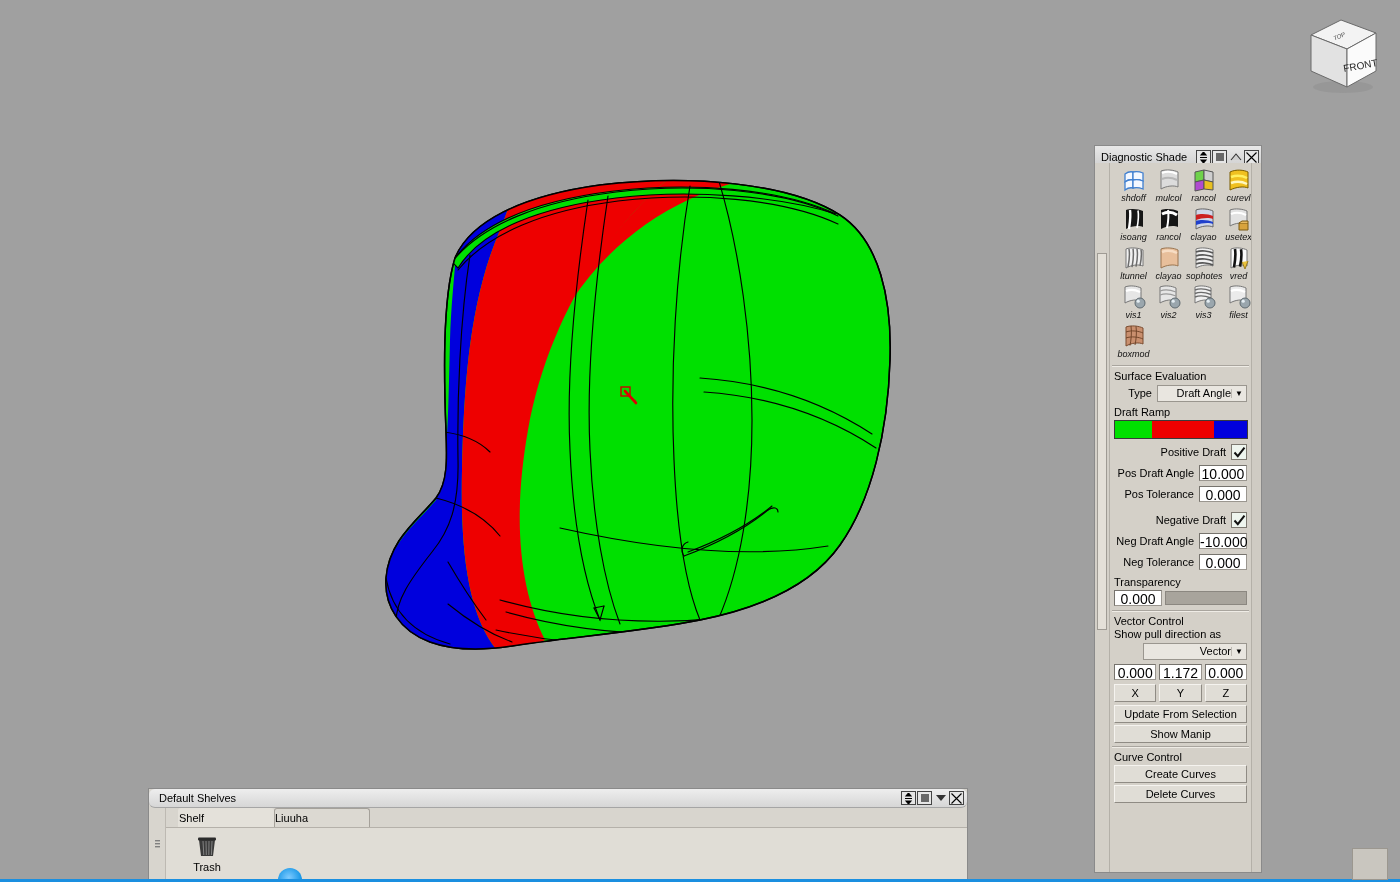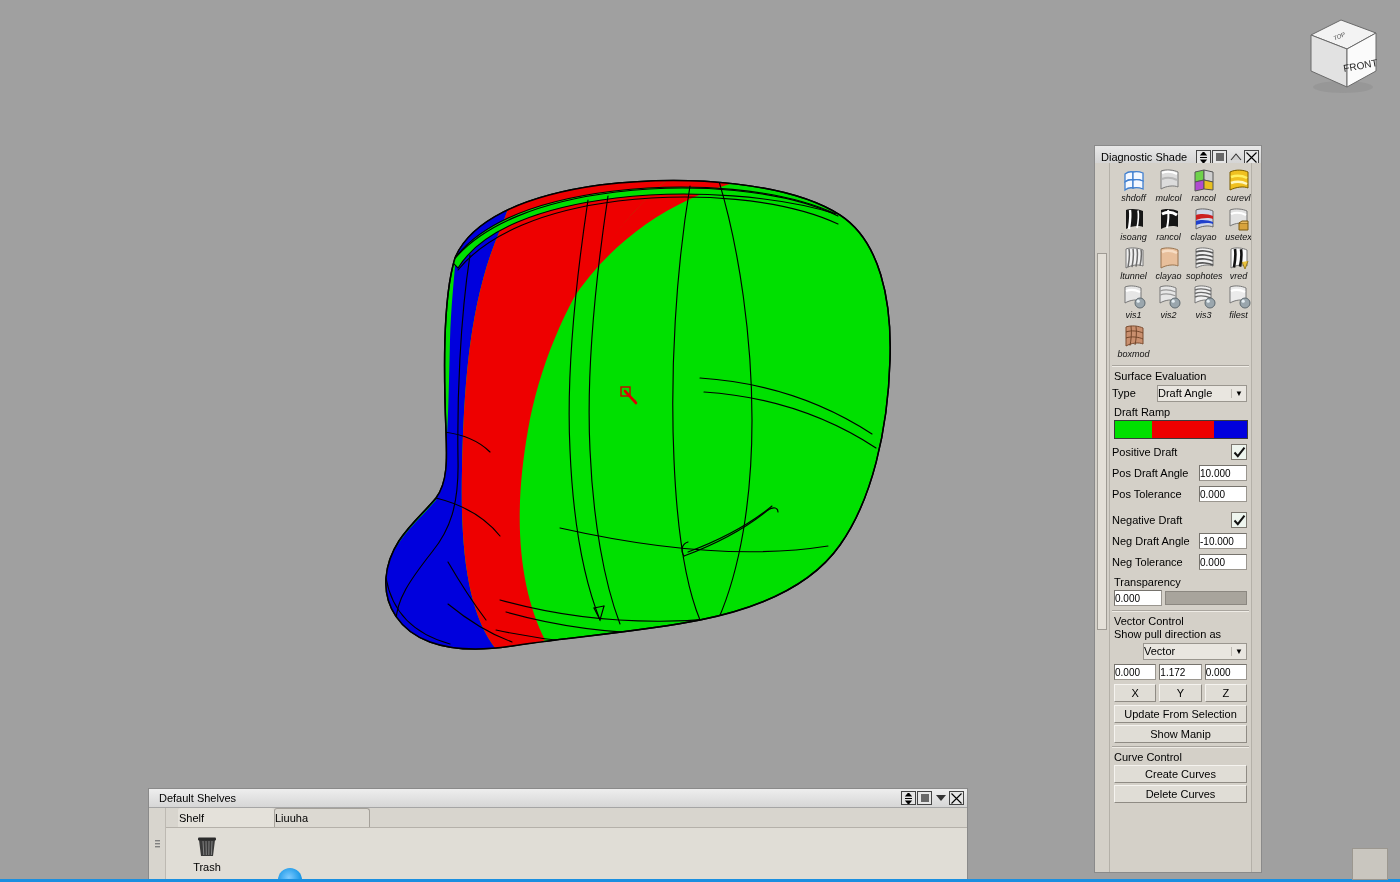--- a/index.html
+++ b/index.html
@@ -54,52 +54,52 @@
   
   .icon-grid{display:flex;flex-wrap:wrap;padding:4px 0 0 6px;width:152px;}
   .sh-icon{width:35px;margin:0 0 2px 0;text-align:center;}
   .sh-icon .glyph{width:26px;height:26px;margin:0 auto;display:block;}
   .sh-icon .lbl{font-size:9px;line-height:11px;color:#111;font-style:italic;}
 
   .sect-title{font-size:11px;margin:3px 0 1px 4px;}
   hr.sep{border:none;border-top:1px solid #a9a59e;border-bottom:1px solid #efece6;margin:3px 2px;}
 
   .row{display:flex;align-items:center;height:20px;margin:1px 4px 1px 2px;}
-  .row .lab{flex:1;text-align:left;padding-right:5px;font-size:11px;}
+  .row .lab{flex:1;text-align:right;padding-right:5px;font-size:11px;}
   .field{
     background:#fff;border:1px solid #9a968f;border-top-color:#76736d;border-left-color:#76736d;
-    height:16px;line-height:16px;font-size:10px;box-sizing:border-box;
+    height:16px;line-height:16px;font-size:14px;text-align:center;box-sizing:border-box;
   }
   .check{
     width:16px;height:16px;background:#eef5ee;border:1px solid #7c7870;
     position:relative;box-sizing:border-box;
   }
   .check svg{position:absolute;left:1px;top:1px;}
   .dd{
     height:17px;border:1px solid #9a968f;background:#e9e6e0;display:flex;align-items:center;
     font-size:11px;box-sizing:border-box;position:relative;
   }
-  .dd .dtxt{flex:1;text-align:left;}
+  .dd .dtxt{flex:1;text-align:right;}
   .dd .darrow{width:14px;text-align:center;font-size:8px;border-left:1px solid #bdb9b2;}
   .ramp{height:17px;margin:2px 3px 3px 4px;border:1px solid #3a3a3a;display:flex;}
   .btn{
     height:18px;line-height:16px;text-align:center;font-size:11px;
     background:#e0ddd6;border:1px solid #8f8b84;border-top-color:#f5f3ef;border-left-color:#f5f3ef;
     box-sizing:border-box;margin:2px 4px;
   }
   .slider-track{flex:1;height:14px;background:#a8a49c;border:1px solid #8b8780;box-sizing:border-box;margin-left:3px;}
 
   
   #shelves{
     position:absolute;left:148px;top:788px;width:818px;height:94px;
     background:#d8d5ce;border:1px solid #8a8a8a;
   }
   #shelves .sh-title{
     height:19px;background:linear-gradient(#eeeeee,#d6d6d6);border-bottom:1px solid #a5a5a5;
-    display:flex;align-items:center;padding:0 3px 0 10px;box-sizing:border-box;font-size:11px;
+    display:flex;align-items:center;padding:0 3px 0 10px;box-sizing:border-box;font-size:11px;border-radius:6px;
   }
   #shelves .sh-title .ttl{flex:1;}
   .shelf-area{position:absolute;left:0;top:19px;right:0;bottom:0;display:flex;}
   .grip{width:16px;background:#d8d5ce;border-right:1px solid #bdb9b2;display:flex;align-items:center;justify-content:center;}
   .shelf-main{flex:1;position:relative;}
   .tabs{display:flex;height:19px;padding-left:12px;}
   .tab{
     min-width:96px;height:19px;line-height:18px;text-align:left;font-size:11px;
     border:1px solid #a5a19a;border-bottom:none;border-radius:3px 3px 0 0;box-sizing:border-box;
   }

